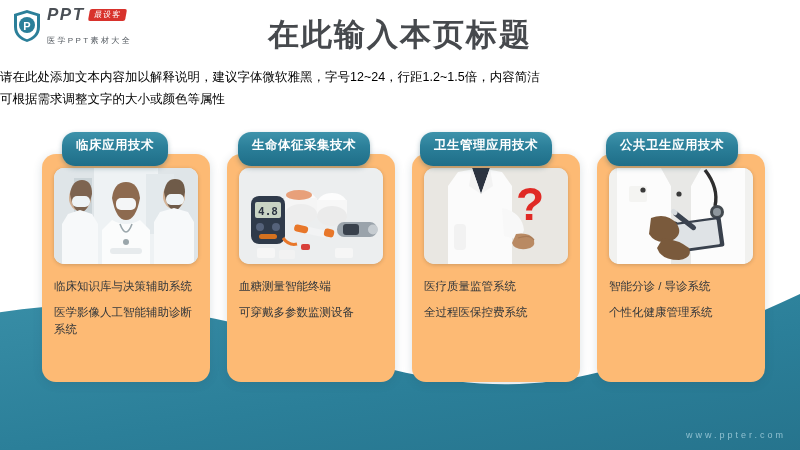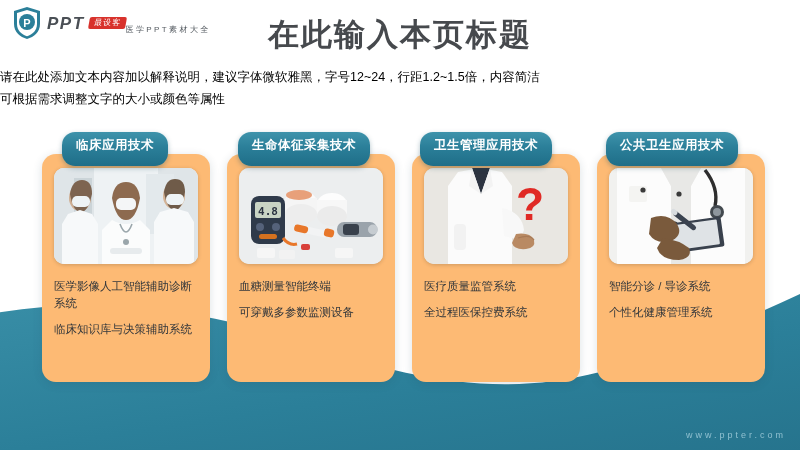--- a/index.html
+++ b/index.html
@@ -10,21 +10,21 @@
   }
   .slide{position:absolute;inset:0;overflow:hidden;background:#fff;}
 
   
   .blob{position:absolute;left:-60px;top:230px;width:960px;height:340px;z-index:0;}
   .blob svg{display:block;width:100%;height:100%;}
 
   
   .logo{position:absolute;left:12px;top:6px;display:flex;align-items:center;z-index:6;}
   .logo-shield{width:30px;height:34px;flex:0 0 auto;}
-  .logo-txt{margin-left:5px;display:flex;justify-content:flex-start;}
+  .logo-txt{margin-left:5px;display:flex;flex-direction:column;justify-content:flex-start;}
   .logo-row1{display:flex;align-items:center;}
   .logo-ppt{
     font-size:17px;font-weight:bold;color:#4a4f55;letter-spacing:1.5px;
     font-family:"Liberation Sans",sans-serif;font-style:italic;line-height:1;
   }
   .logo-badge{
     margin-left:4px;background:#d8322c;color:#fff;font-size:8px;
     padding:2px 5px 2px 5px;border-radius:2px;letter-spacing:1px;
     transform:skewX(-10deg);line-height:1;
   }
@@ -159,22 +159,22 @@
             <path d="M16 26 q2 -14 12 -14 q10 0 10 14 q-4 18 -11 18 q-8 0 -11 -18z" fill="#7d6450"></path>
             <rect x="18" y="28" width="18" height="11" rx="5" fill="#eef3f5"></rect>
             <path d="M14 46 l12 -4 l12 4 l6 10 v40 h-36 v-40z" fill="#f7f9fa"></path>
 
             <ellipse cx="120" cy="28" rx="11" ry="13" fill="#d4b396"></ellipse>
             <path d="M110 24 q2 -13 11 -13 q10 0 10 13 q-3 18 -10 18 q-8 0 -11 -18z" fill="#6f5b49"></path>
             <rect x="112" y="26" width="18" height="11" rx="5" fill="#eef3f5"></rect>
             <path d="M106 44 l14 -4 l14 4 l6 10 v42 h-40 v-42z" fill="#f7f9fa"></path>
           </svg>
         </div>
+        <div class="card-line">临床知识库与决策辅助系统</div>
         <div class="card-line">医学影像人工智能辅助诊断系统</div>
-        <div class="card-line">临床知识库与决策辅助系统</div>
       </div>
     </div>
 
     <div class="card c2">
       <div class="card-body">
         <div class="photo">
           <svg viewBox="0 0 144 96" preserveAspectRatio="xMidYMid slice">
             <rect width="144" height="96" fill="#eceeef"></rect>
 
             <ellipse cx="62" cy="34" rx="16" ry="11" fill="#fafafa"></ellipse>

